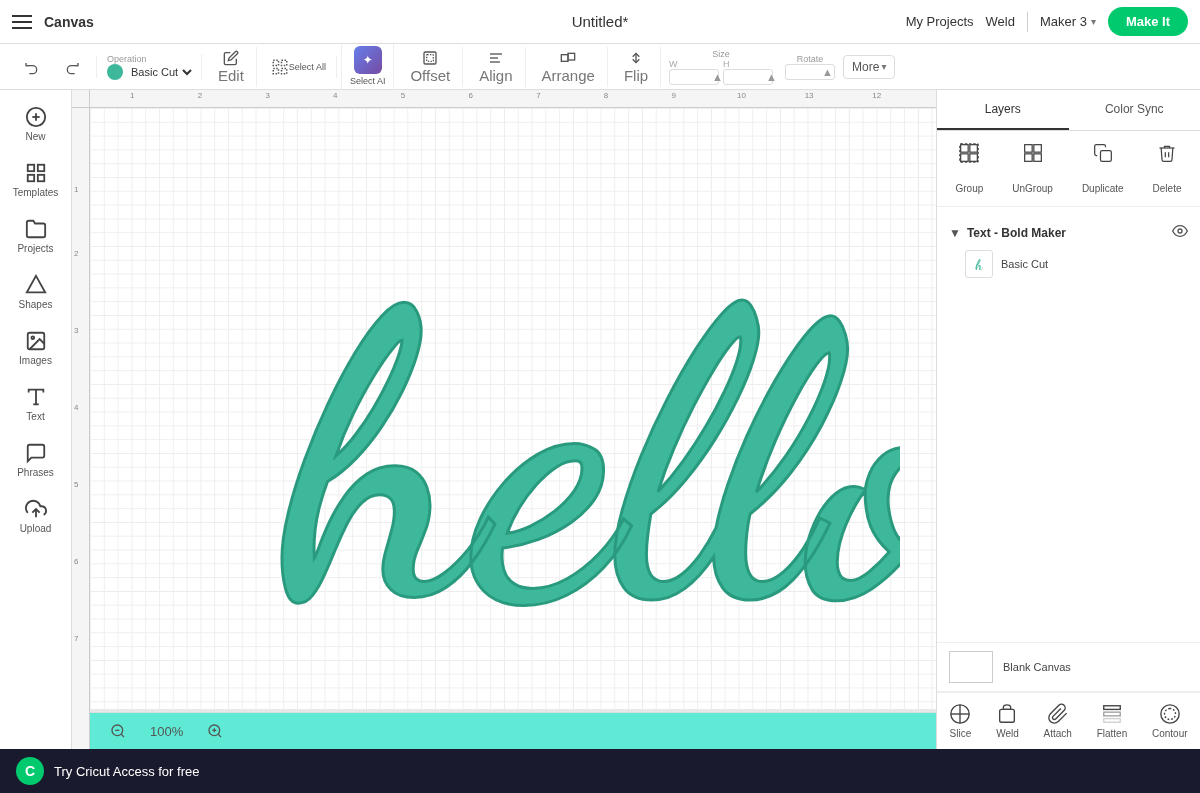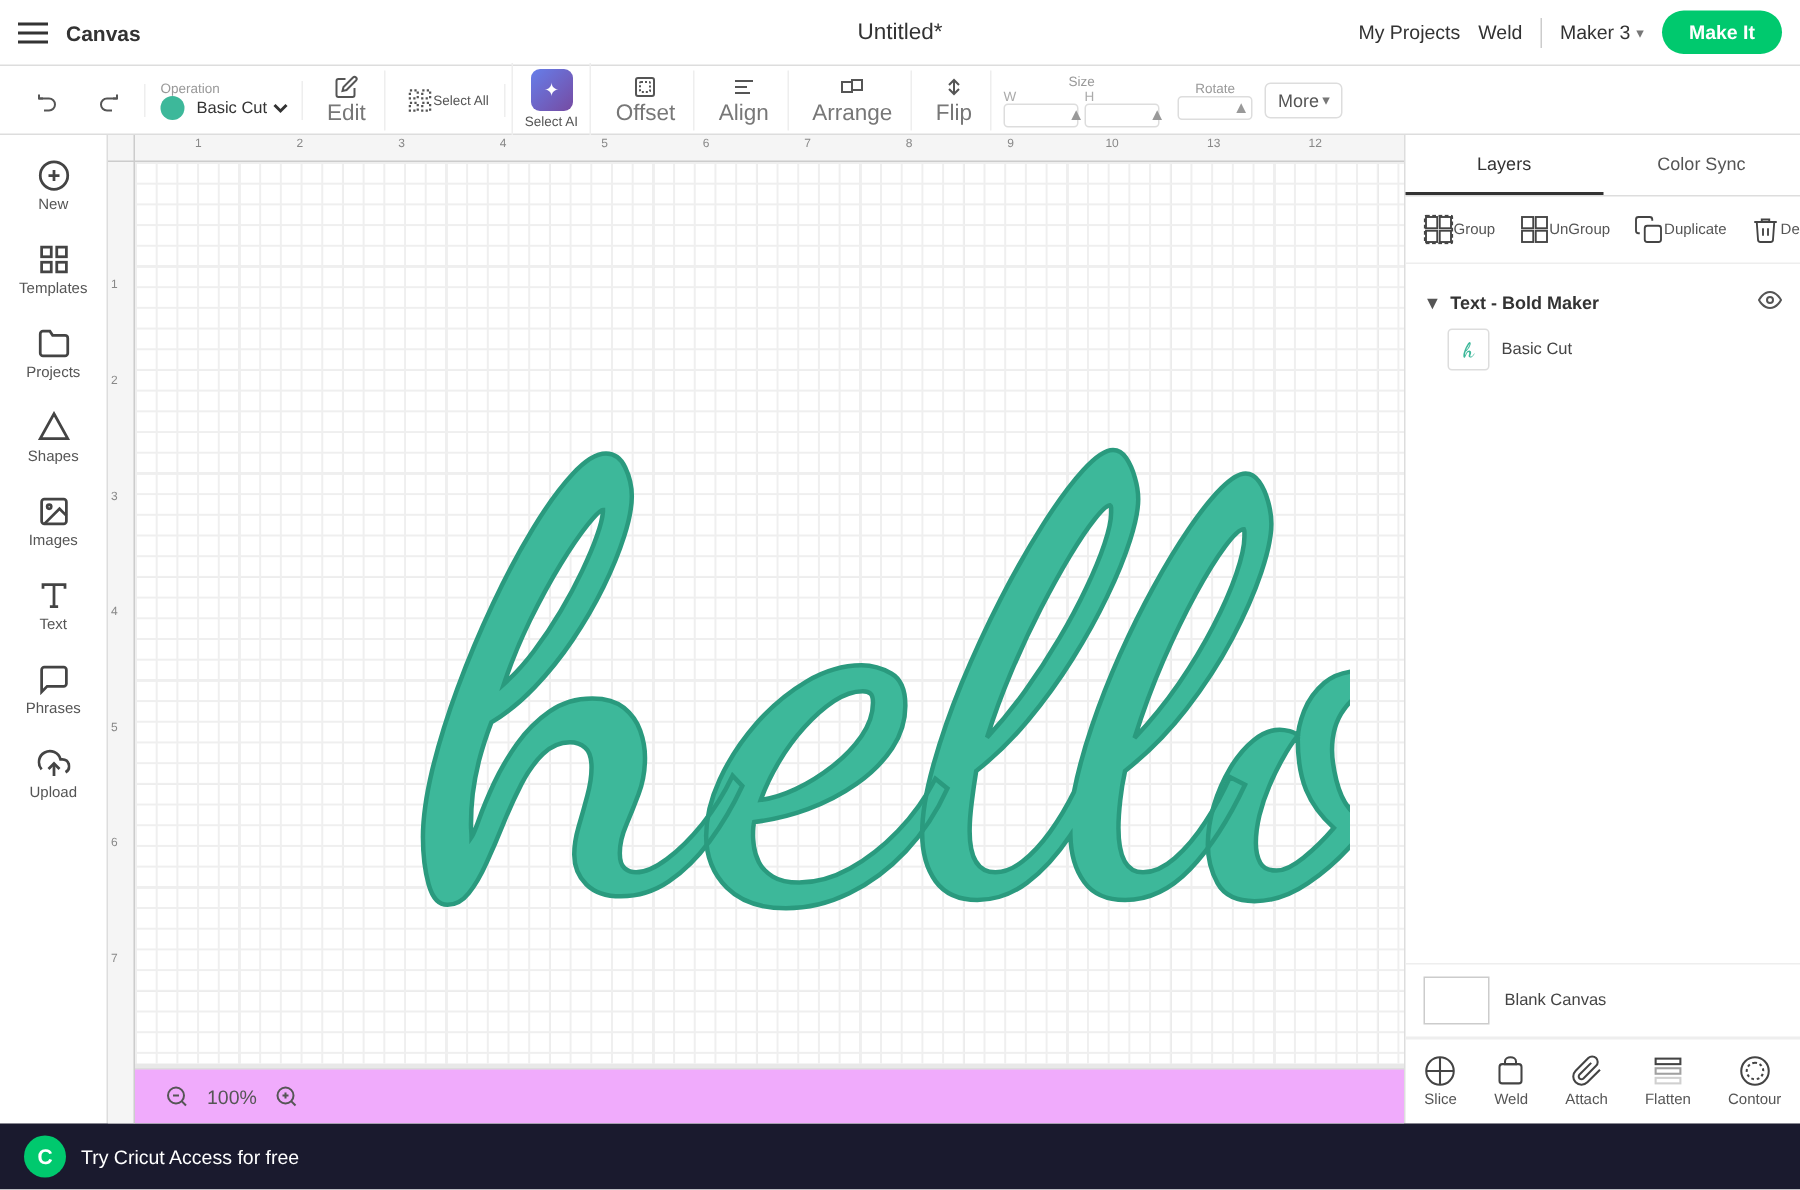--- a/index.html
+++ b/index.html
@@ -217,26 +217,26 @@
       left: 130px;
     }
 
     
     .zoom-bar {
       position: absolute;
       bottom: 0;
       left: 18px;
       right: 0;
       height: 37px;
-      background: #f0abfc;
+      background: #5eead4;
       border-top: 1px solid #ddd;
       display: flex;
       align-items: center;
       padding: 0 16px;
-      gap: 8px;
+      gap: 20px;
     }
     .zoom-btn { cursor: pointer; color: #555; font-size: 16px; width: 24px; height: 24px; display: flex; align-items: center; justify-content: center; border-radius: 50%; }
 
     
     .right-panel {
       width: 264px;
       background: #fff;
       border-left: 1px solid #ddd;
       display: flex;
       flex-direction: column;
@@ -261,23 +261,23 @@
       border-bottom: 2px solid #333;
     }
     .panel-actions {
       display: flex;
       justify-content: space-around;
       padding: 8px 4px;
       border-bottom: 1px solid #eee;
     }
     .panel-action-btn {
       display: flex;
-      flex-direction: row;
-      align-items: center;
-      gap: 0;
+      flex-direction: column;
+      align-items: center;
+      gap: 20px;
       cursor: pointer;
       padding: 4px 8px;
       border-radius: 4px;
       font-size: 10px;
       color: #555;
     }
 
     
     .layers-content { flex: 1; overflow-y: auto; padding: 8px 0; }
     .layer-group {

